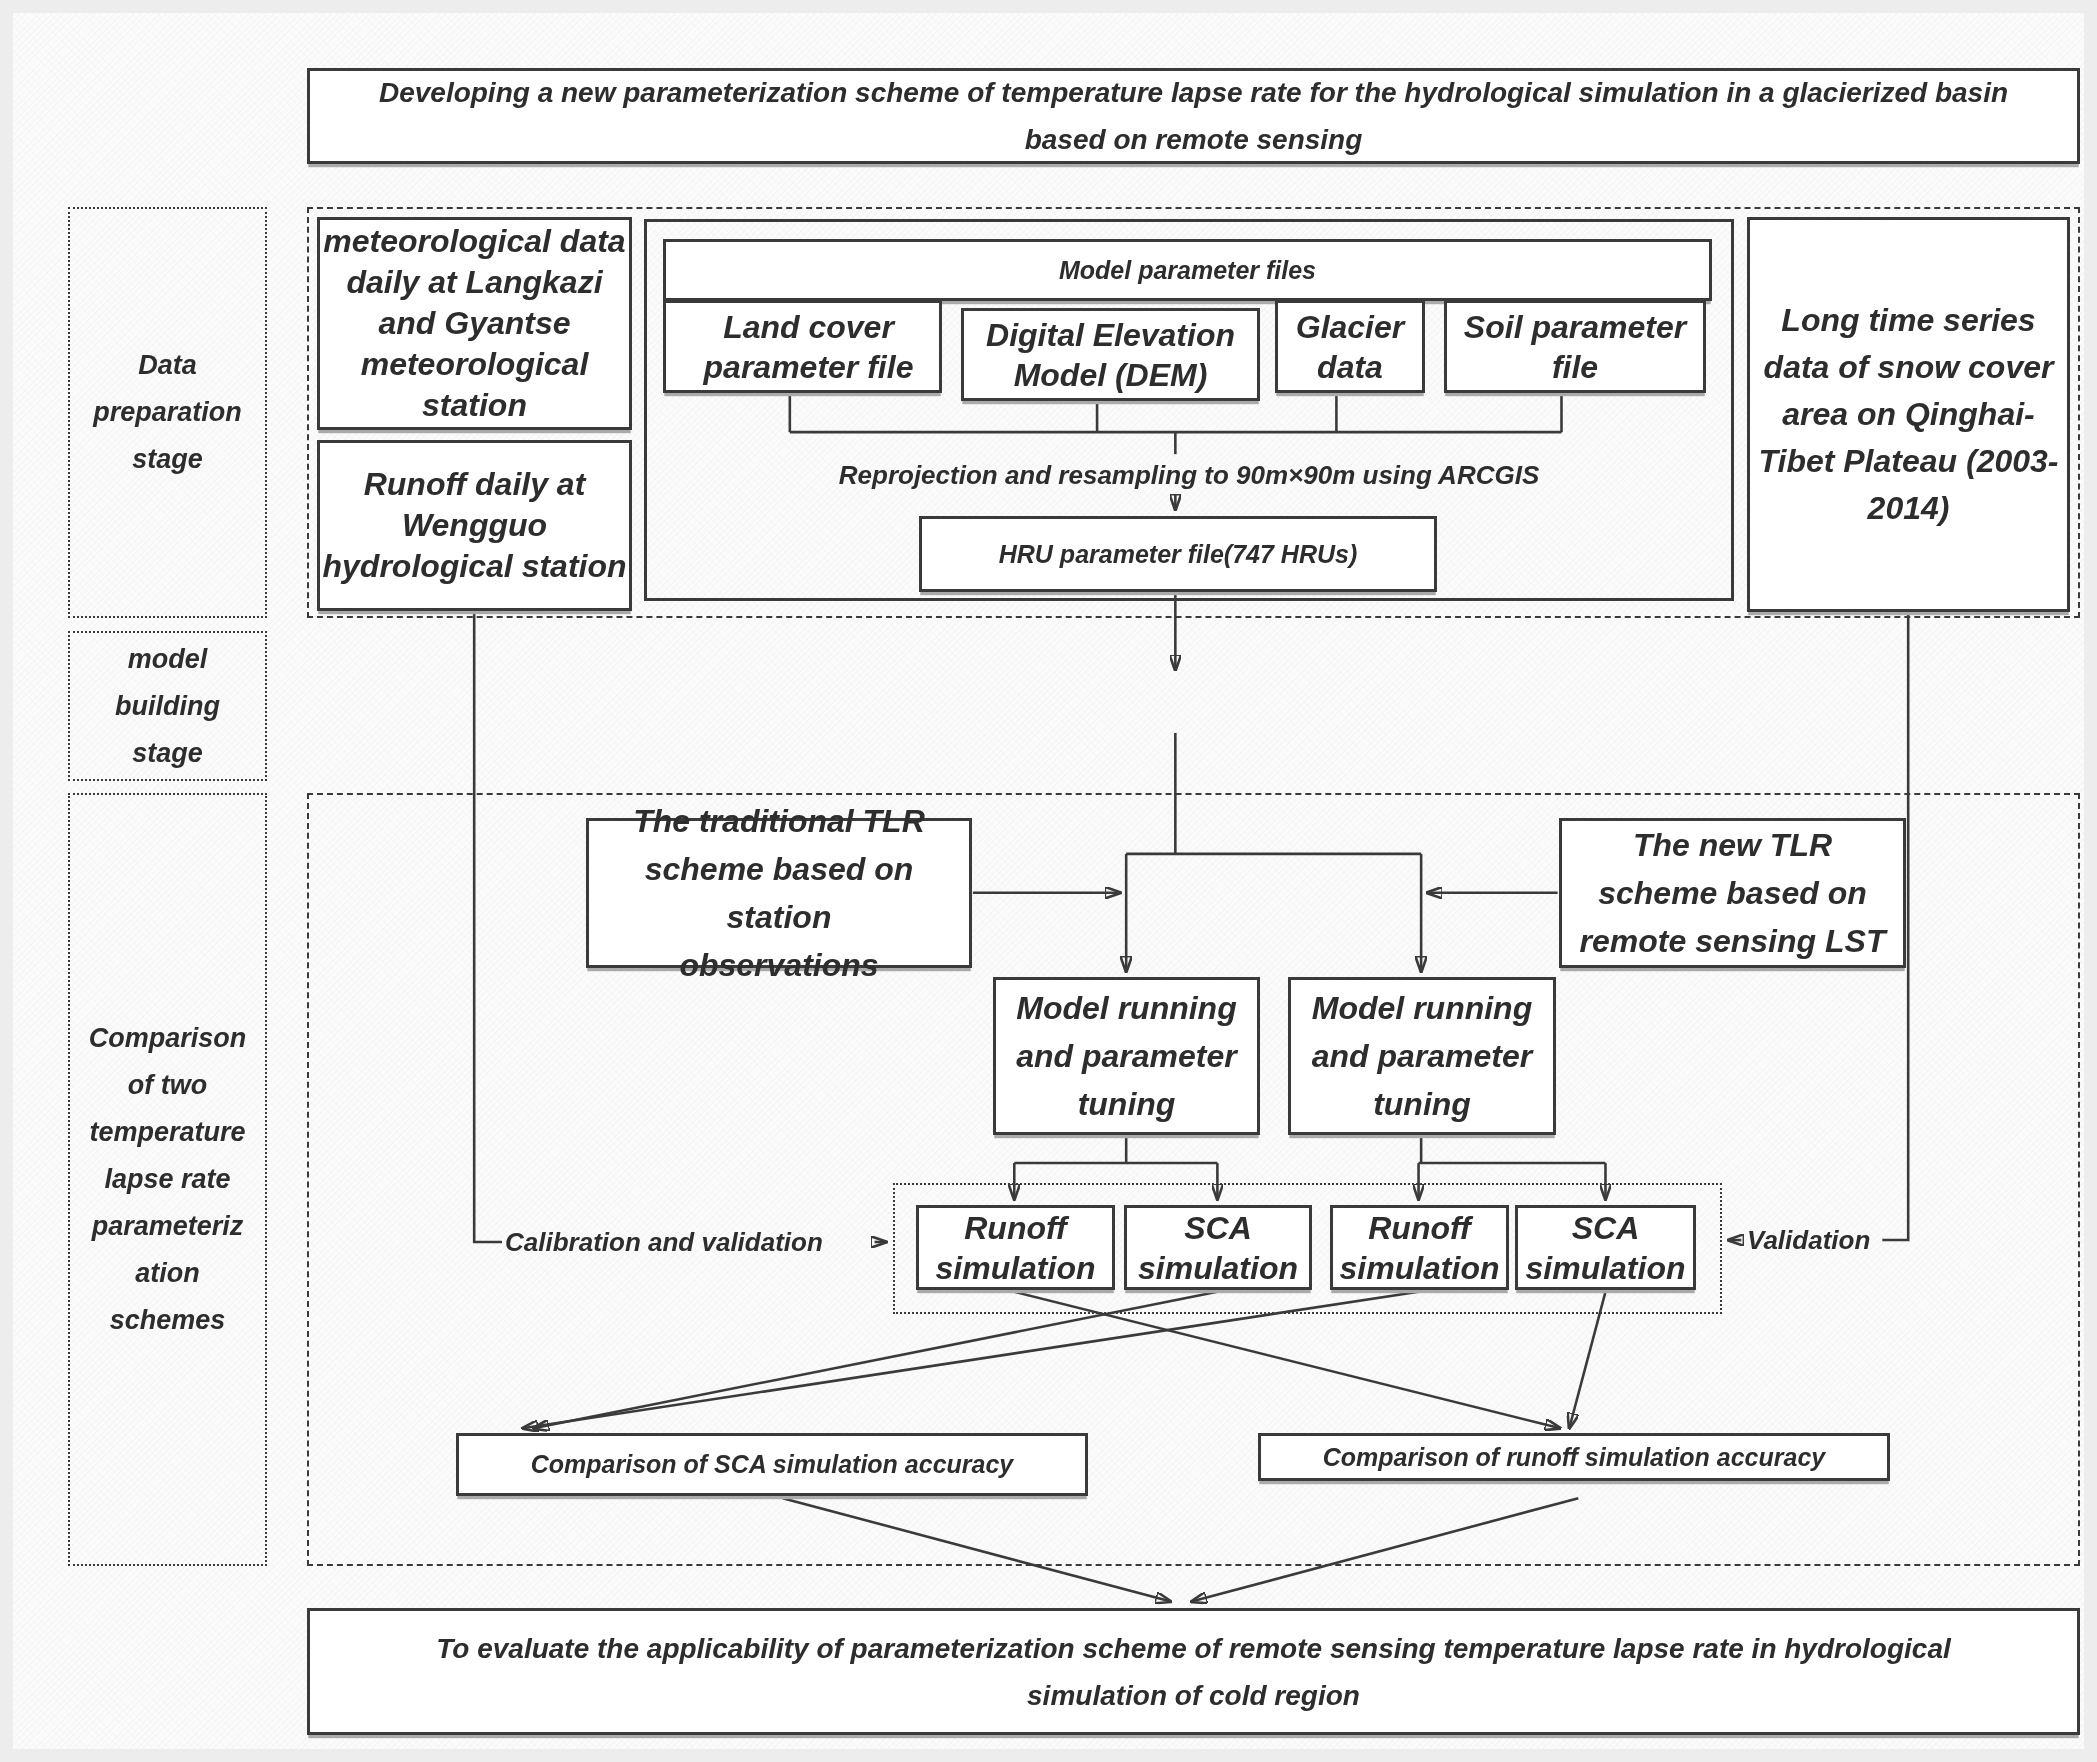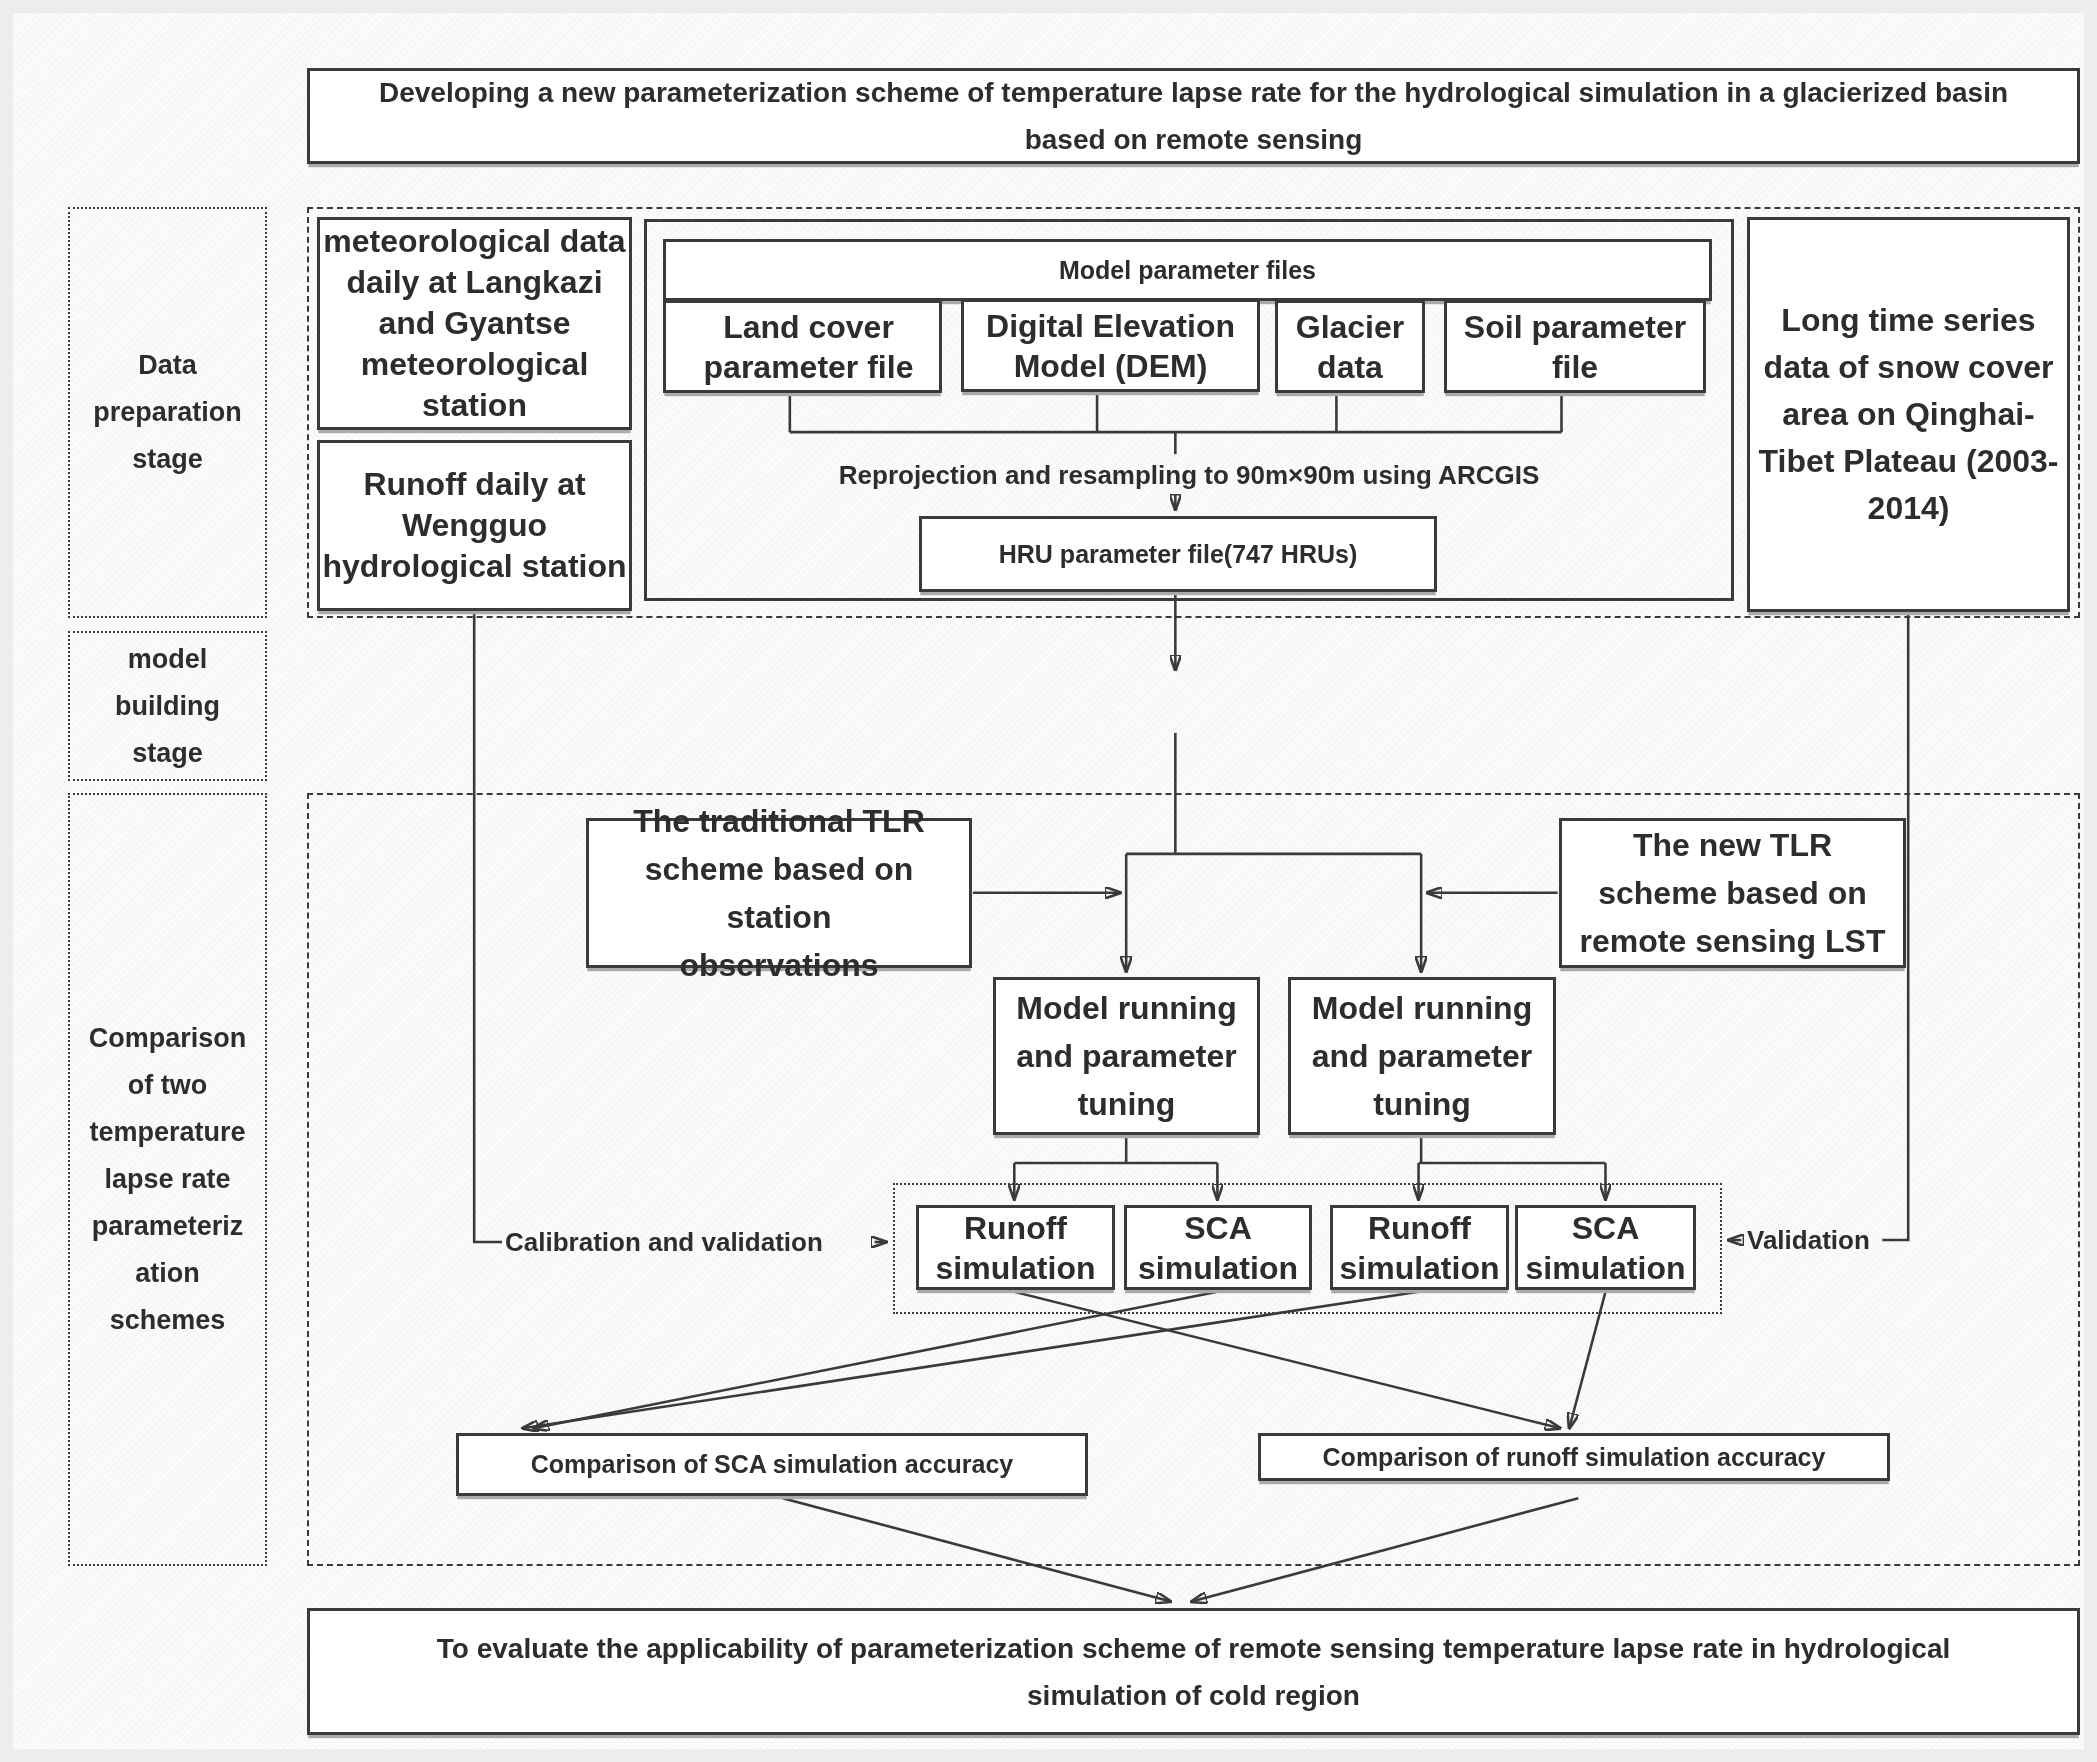--- a/index.html
+++ b/index.html
@@ -2,20 +2,21 @@
 <html style="font-size:10.4px"><head>
 <meta charset="utf-8">
 <style>
   html,body{margin:0;padding:0;background:#e9e9e9;}
   #canvas{
     position:relative;
     width:2097px;height:1762px;
     background:#ededed;
     font-family:"Liberation Sans","DejaVu Sans",sans-serif;
     overflow:hidden;
+    font-style:italic;
   }
   #sheet{
     position:absolute;left:13px;top:13px;right:13px;bottom:13px;
     background:#fbfbfb;
     background-image:
       repeating-linear-gradient(135deg, rgba(0,0,0,0.02) 0 1.3px, transparent 1.3px 4.5px),
       repeating-linear-gradient(45deg, rgba(0,0,0,0.012) 0 1.3px, transparent 1.3px 5.8px);
   }
   .node{
     position:absolute;
@@ -140,21 +141,21 @@
 meteorological
 station</div>
     <div class="node" style="left:304px;top:427px;width:315px;height:171px;">Runoff daily at
 Wengguo
 hydrological station</div>
 
     <div class="node" style="left:631px;top:206px;width:1090px;height:382px;background:transparent;box-shadow:none;"></div>
     <div class="node single" style="left:650px;top:226px;width:1049px;height:62px;">Model parameter files</div>
     <div class="node lh62" style="left:650px;top:287px;width:279px;height:93px;padding-left:12px;">Land cover
 parameter file</div>
-    <div class="node lh62" style="left:948px;top:286px;width:299px;height:93px;">Digital Elevation
+    <div class="node lh62" style="left:948px;top:295px;width:299px;height:93px;">Digital Elevation
 Model (DEM)</div>
     <div class="node lh62" style="left:1262px;top:287px;width:150px;height:93px;">Glacier
 data</div>
     <div class="node lh62" style="left:1431px;top:287px;width:262px;height:93px;">Soil parameter
 file</div>
 
     <div class="label centered" style="left:631px;top:443px;width:1090px;height:38px;">Reprojection and resampling to 90m×90m using ARCGIS</div>
 
     <div class="node single" style="left:906px;top:503px;width:518px;height:76px;">HRU parameter file(747 HRUs)</div>
 

